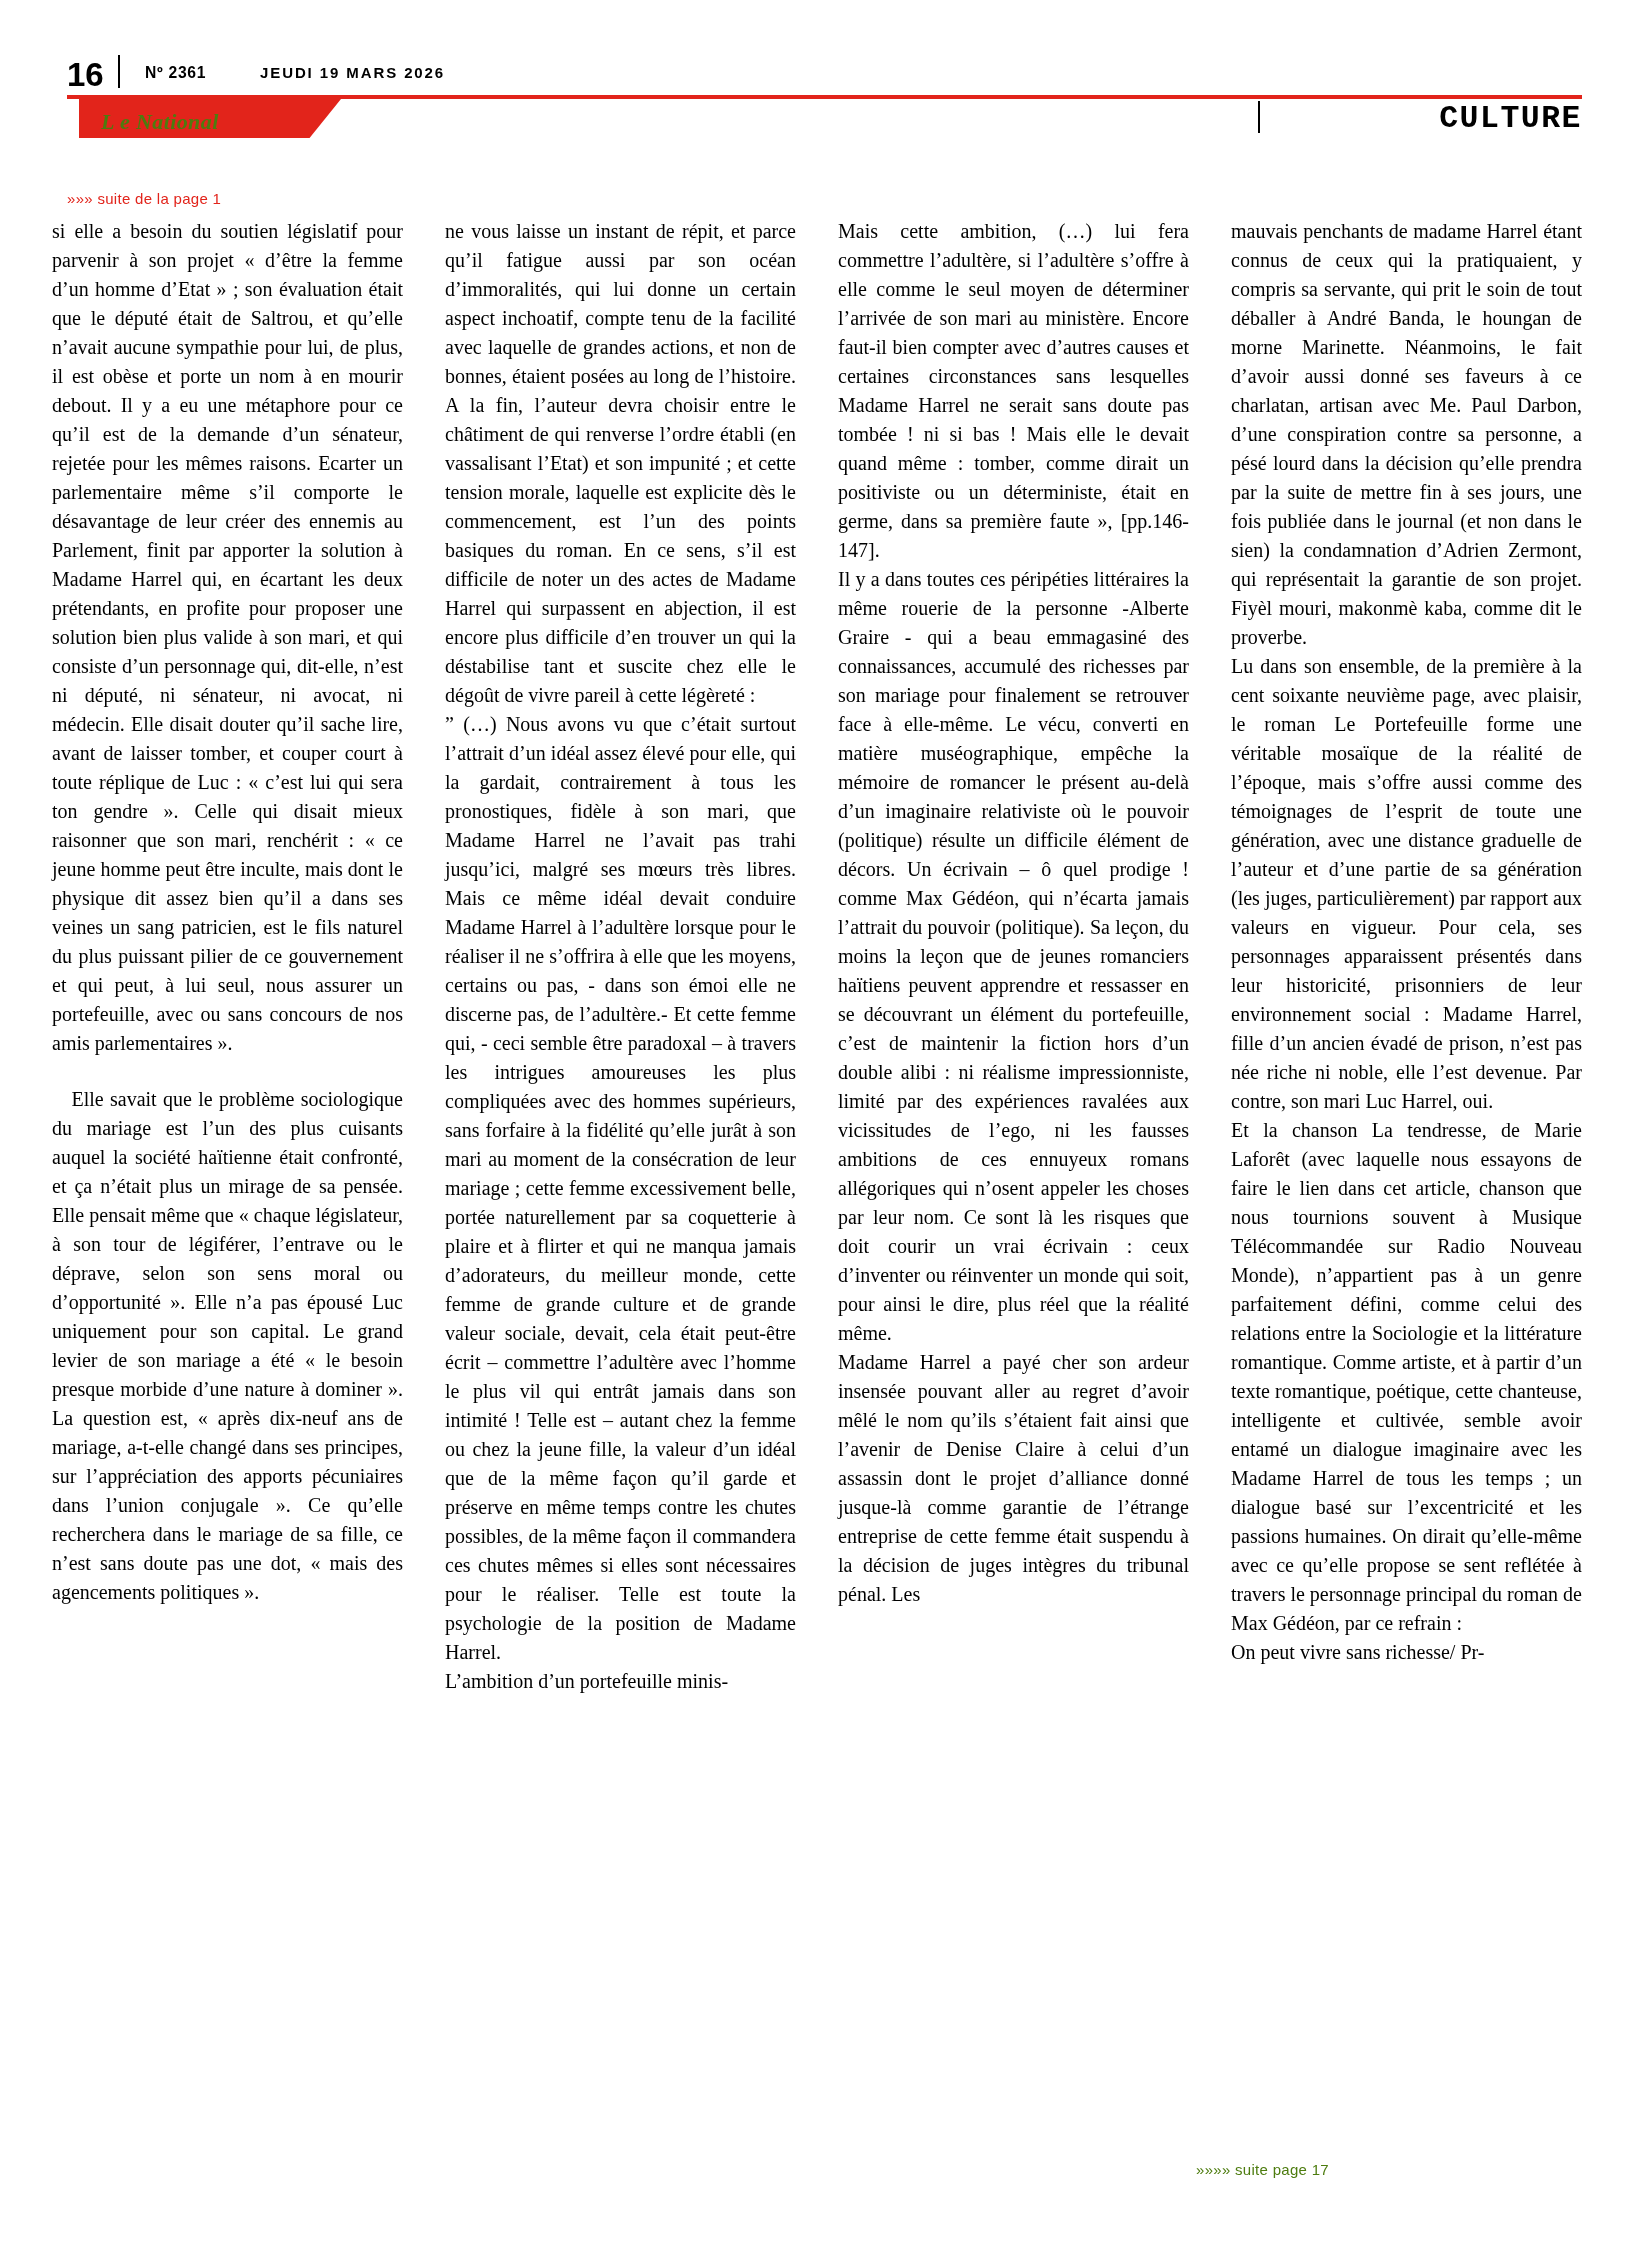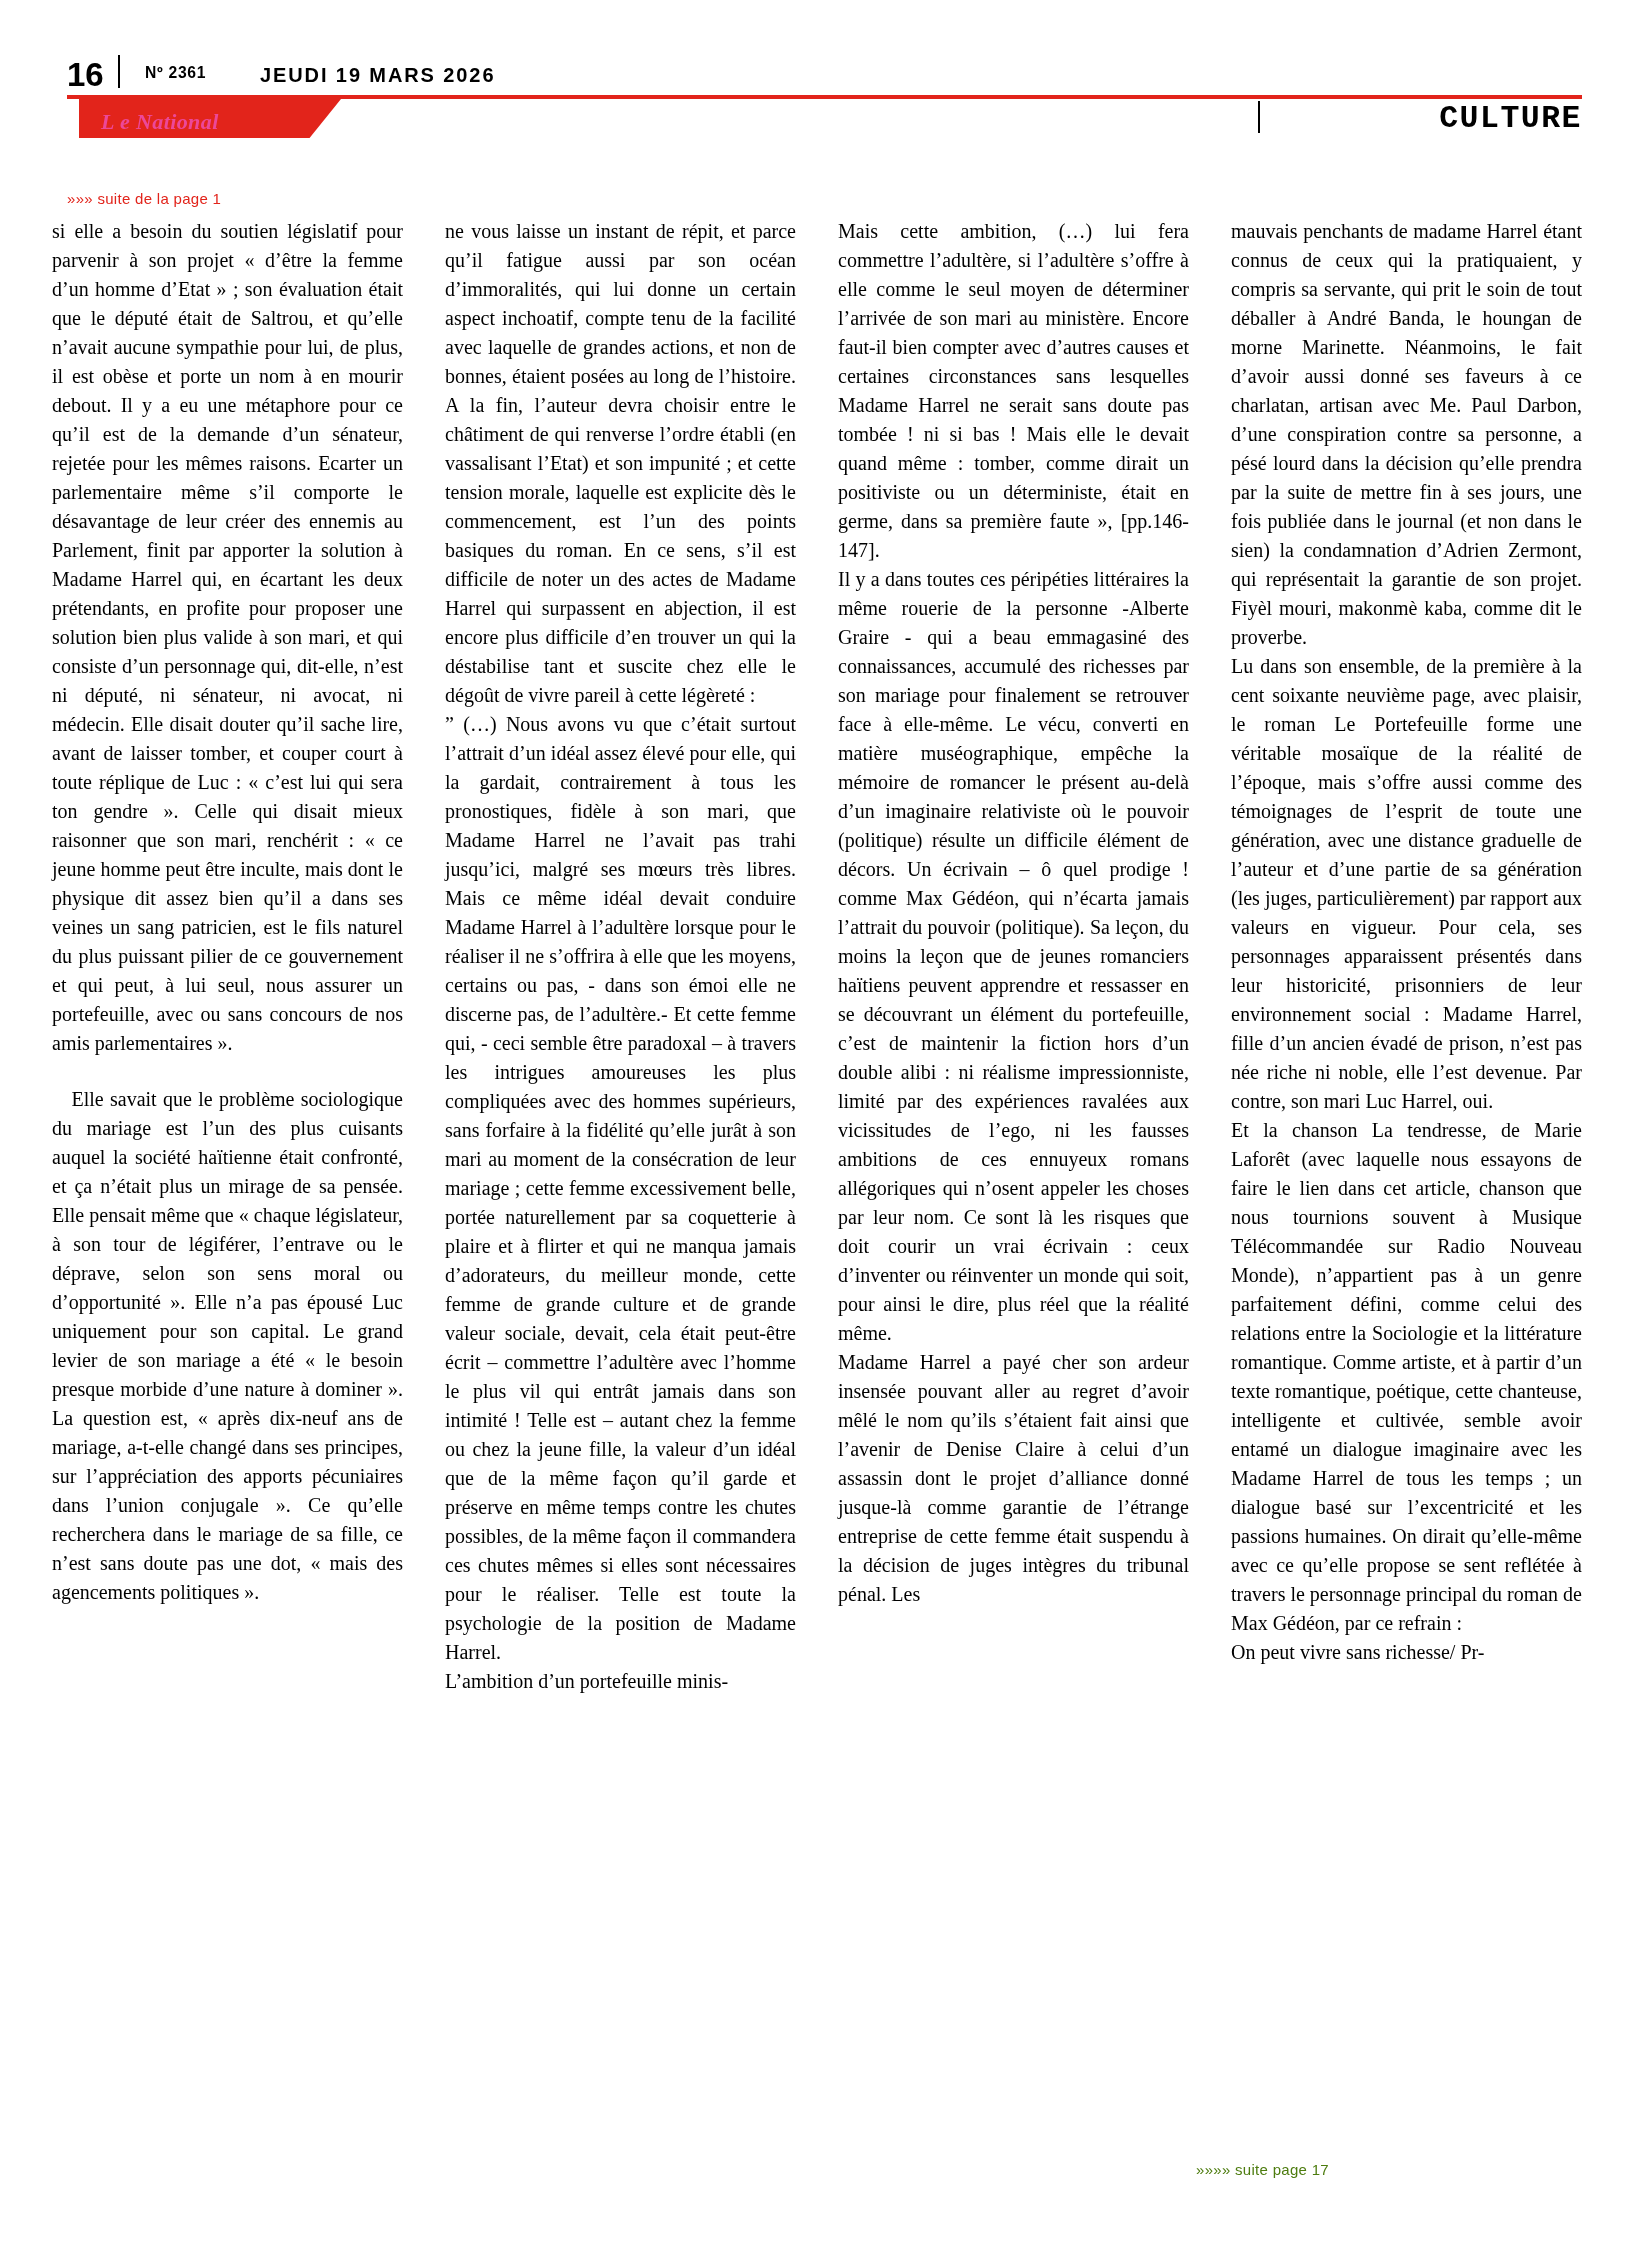--- a/index.html
+++ b/index.html
@@ -58,21 +58,21 @@
     font-family: "Liberation Sans", sans-serif;
     font-size: 15.7px;
     font-weight: bold;
     letter-spacing: 0.7px;
   }
   .issue-date {
     position: absolute;
     left: 193px;
     top: 6px;
     font-family: "Liberation Sans", sans-serif;
-    font-size: 20px;
+    font-size: 15px;
     font-weight: bold;
     letter-spacing: 1.9px;
   }
 
   .red-rule {
     position: absolute;
     left: 0;
     top: 37px;
     width: 1515px;
     height: 3.7px;
@@ -85,21 +85,21 @@
     top: 41px;
     width: 262px;
     height: 39px;
     background: #e2241b;
     clip-path: polygon(0 0, 100% 0, 88% 100%, 0 100%);
   }
   .brand-flag-label {
     position: absolute;
     left: 34px;
     top: 51px;
-    color: #ec4899;
+    color: #4d7c0f;
     font-family: "Liberation Serif", serif;
     font-style: italic;
     font-weight: bold;
     font-size: 22px;
     letter-spacing: 0.4px;
   }
   .section-title {
     position: absolute;
     right: 0;
     top: 43px;

